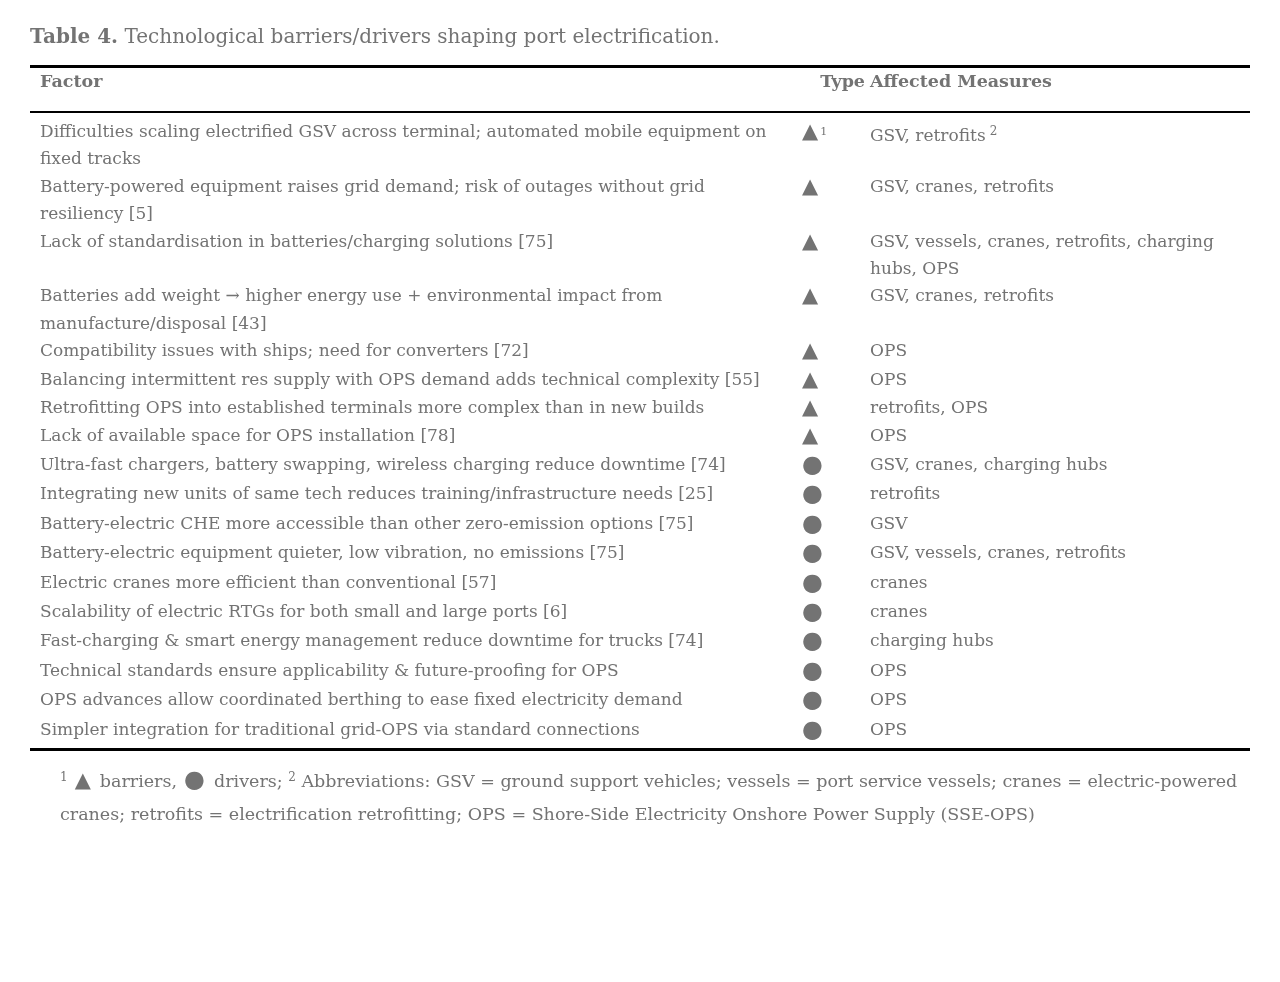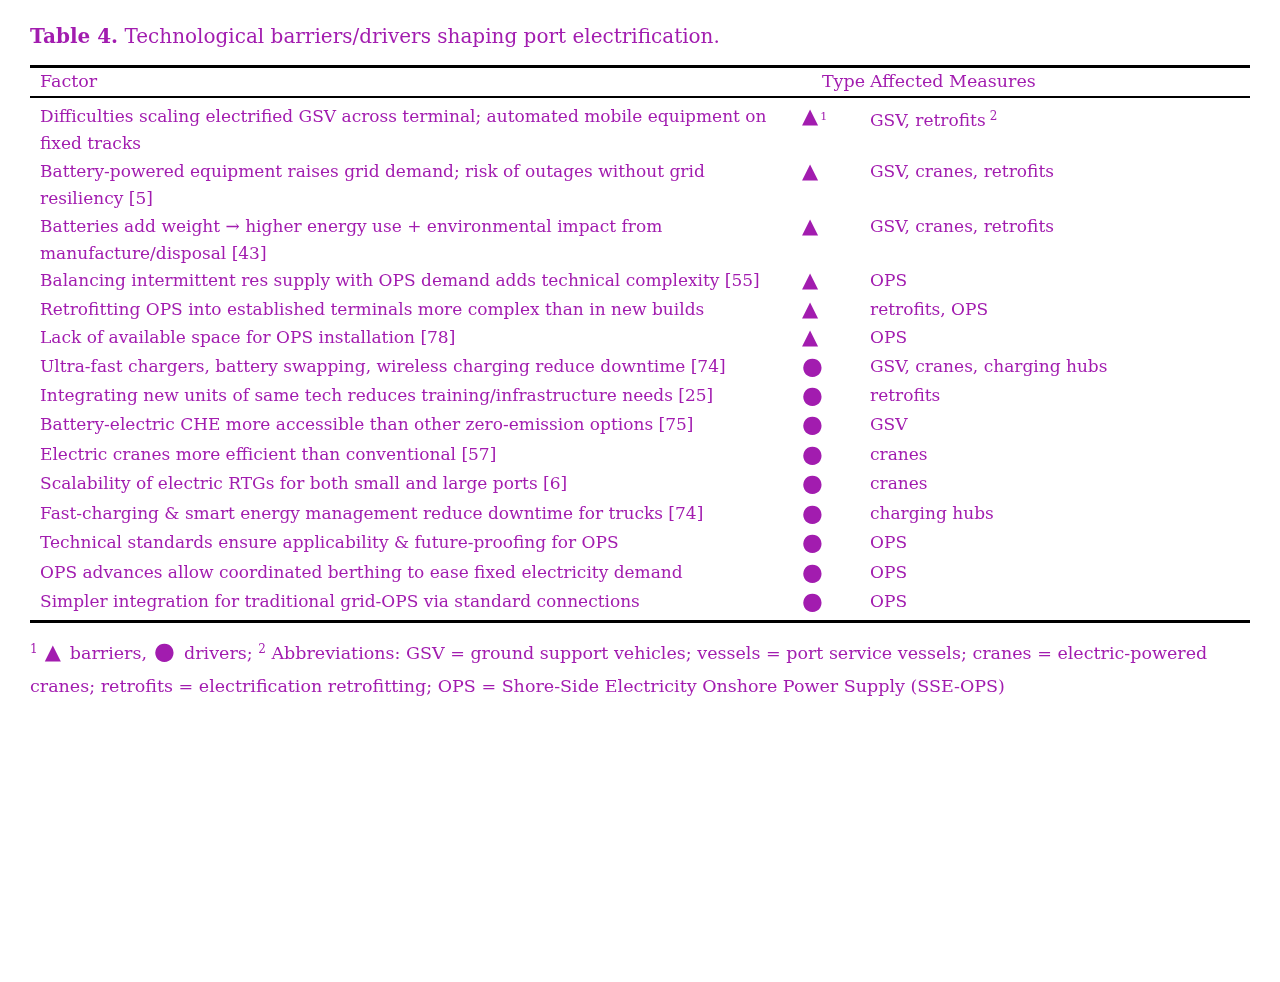--- a/index.html
+++ b/index.html
@@ -5,21 +5,21 @@
   html, body {
     margin: 0;
     padding: 0;
     background: #ffffff;
   }
   .page {
     width: 1280px;
     height: 982px;
     box-sizing: border-box;
     background: #ffffff;
-    color: #a21caf;
+    color: #737373;
     padding: 20px 30px 0 30px;
     font-family: "DejaVu Serif", "Liberation Serif", serif;
     overflow: hidden;
   }
   .caption {
     font-size: 20px;
     line-height: 28px;
     margin: 2px 0 15px 0;
   }
   .cap-label {
@@ -30,24 +30,24 @@
     table-layout: fixed;
     width: 1220px;
     border-top: 3px solid #000;
     border-bottom: 3px solid #000;
   }
   col.c-factor   { width: 770px; }
   col.c-type     { width: 65px;  }
   col.c-measures { width: 385px; }
   thead th {
     font-size: 17.5px;
-    font-weight: 400;
+    font-weight: 700;
     text-align: left;
     border-bottom: 2px solid #000;
-    padding: 2px 0 3px 10px;
+    padding: 2px 0 18px 10px;
     line-height: 23px;
     vertical-align: bottom;
   }
   thead th.h-type { padding-left: 2px; text-align: right; }
   thead th.h-measures { padding-left: 5px; }
   tbody td {
     vertical-align: top;
     font-size: 17px;
     line-height: 27.4px;
     padding: 0;
@@ -78,20 +78,21 @@
   .measures-sup {
     font-size: 12px;
     vertical-align: 6px;
     margin-left: 4px;
   }
   .footnote {
     width: 1220px;
     margin-top: 10px;
     font-size: 17.5px;
     line-height: 33px;
+    margin-left: 30px;
   }
   .footnote sup {
     font-size: 12px;
     vertical-align: 6px;
   }
   .footnote .symbol {
     line-height: 33px;
     margin: 0 9px 0 7px;
   }
 </style>
@@ -124,29 +125,39 @@
     <td class="type"><span class="symbol barrier">▲</span><span class="type-sup">1</span></td>
     <td class="measures"><span>GSV, retrofits</span><span class="measures-sup">2</span></td>
   </tr>
 
   <tr>
     <td class="factor"><span>Battery-powered equipment raises grid demand; risk of outages without grid resiliency [5]</span></td>
     <td class="type"><span class="symbol barrier">▲</span></td>
     <td class="measures"><span>GSV, cranes, retrofits</span></td>
   </tr>
 
+  <tr>
+    <td class="factor"><span>Lack of standardisation in batteries/charging solutions [75]</span></td>
+    <td class="type"><span class="symbol barrier">▲</span></td>
+    <td class="measures"><span>GSV, vessels, cranes, retrofits, charging hubs, OPS</span></td>
+  </tr>
 
   <tr>
     <td class="factor"><span>Batteries add weight → higher energy use + environmental impact from manufacture/disposal [43]</span></td>
     <td class="type"><span class="symbol barrier">▲</span></td>
     <td class="measures"><span>GSV, cranes, retrofits</span></td>
   </tr>
 
 
 
+  <tr>
+    <td class="factor"><span>Compatibility issues with ships; need for converters [72]</span></td>
+    <td class="type"><span class="symbol barrier">▲</span></td>
+    <td class="measures"><span>OPS</span></td>
+  </tr>
 
   <tr>
     <td class="factor"><span>Balancing intermittent res supply with OPS demand adds technical complexity [55]</span></td>
     <td class="type"><span class="symbol barrier">▲</span></td>
     <td class="measures"><span>OPS</span></td>
   </tr>
 
   <tr>
     <td class="factor"><span>Retrofitting OPS into established terminals more complex than in new builds</span></td>
     <td class="type"><span class="symbol barrier">▲</span></td>
@@ -172,20 +183,25 @@
     <td class="measures"><span>retrofits</span></td>
   </tr>
 
   <tr>
     <td class="factor"><span>Battery-electric CHE more accessible than other zero-emission options [75]</span></td>
     <td class="type"><span class="symbol driver">●</span></td>
     <td class="measures"><span>GSV</span></td>
   </tr>
 
 
+  <tr>
+    <td class="factor"><span>Battery-electric equipment quieter, low vibration, no emissions [75]</span></td>
+    <td class="type"><span class="symbol driver">●</span></td>
+    <td class="measures"><span>GSV, vessels, cranes, retrofits</span></td>
+  </tr>
 
   <tr>
     <td class="factor"><span>Electric cranes more efficient than conventional [57]</span></td>
     <td class="type"><span class="symbol driver">●</span></td>
     <td class="measures"><span>cranes</span></td>
   </tr>
 
   <tr>
     <td class="factor"><span>Scalability of electric RTGs for both small and large ports [6]</span></td>
     <td class="type"><span class="symbol driver">●</span></td>

